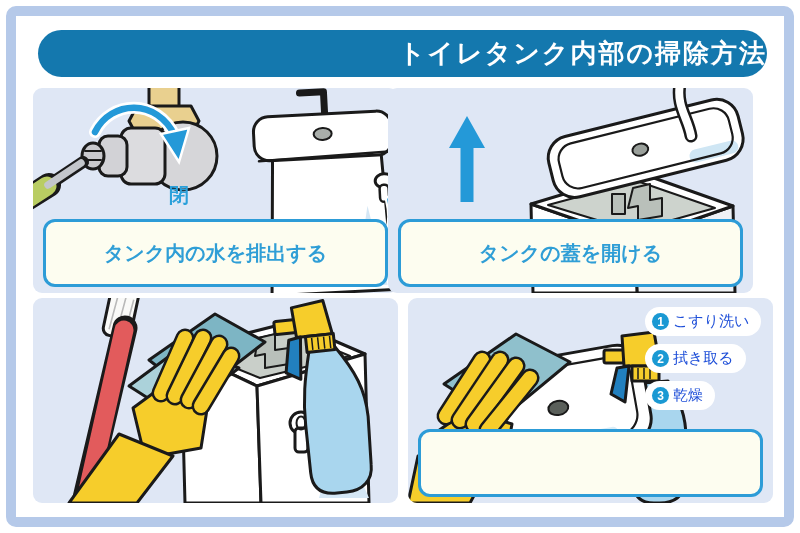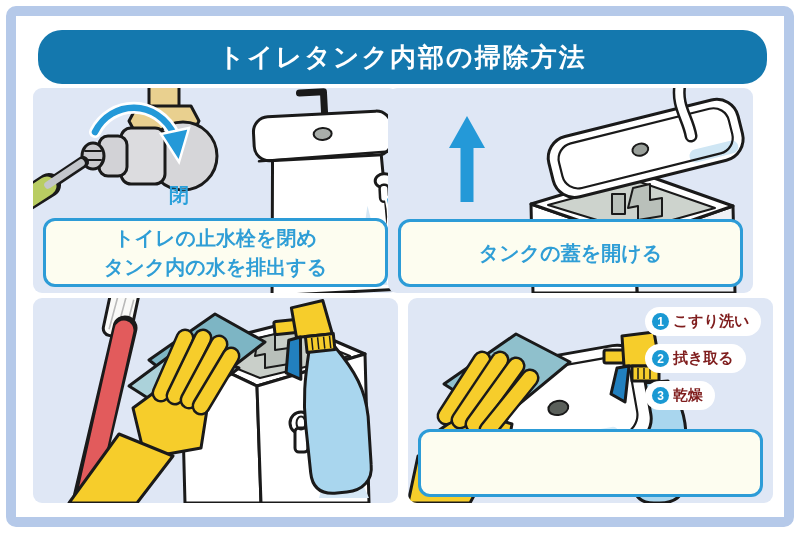--- a/index.html
+++ b/index.html
@@ -5,23 +5,23 @@
   html,body{margin:0;padding:0;}
   body{
     width:800px;height:533px;position:relative;background:#ffffff;
     font-family:"Liberation Sans","DejaVu Sans",sans-serif;overflow:hidden;
   }
   .frame{
     position:absolute;left:6px;top:6px;right:6px;bottom:6px;
     border:10px solid #b5c9e9;border-radius:10px;background:#ffffff;
   }
   .title-banner{
-    position:absolute;left:38px;top:30px;width:729px;height:54px;
+    position:absolute;left:38px;top:30px;width:729px;height:47px;
     background:#1478ae;border-radius:24px;
-    display:flex;align-items:center;justify-content:center;
+    display:flex;align-items:center;justify-content:flex-end;
   }
   .title-banner span{
     color:#ffffff;font-size:26px;font-weight:bold;letter-spacing:2px;
   }
   .panel{
     position:absolute;width:365px;height:205px;background:#dfe7f5;
     border-radius:9px;overflow:hidden;
   }
   #panel1{left:33px;top:88px;}
   #panel2{left:388px;top:88px;}
@@ -48,21 +48,21 @@
   }
   .badge{
     background:#ffffff;border-radius:16px;padding:5px 12px 5px 7px;
     display:inline-flex;align-items:center;gap:4px;
   }
   .badge-num{
     width:17px;height:17px;border-radius:50%;background:#1a99d3;color:#ffffff;
     font-size:12px;font-weight:bold;display:inline-flex;align-items:center;
     justify-content:center;flex:0 0 auto;
   }
-  .badge-label{color:#7f1d1d;font-size:15px;font-weight:bold;white-space:nowrap;}
+  .badge-label{color:#1d4ed8;font-size:15px;font-weight:normal;white-space:nowrap;}
   .ol{stroke:#1a1a1a;stroke-linejoin:round;stroke-linecap:round;}
 </style>
 </head>
 <body>
 
 <div class="frame"></div>
 
 <div class="title-banner">
   <span>トイレタンク内部の掃除方法</span>
 </div>
@@ -102,21 +102,20 @@
       <path d="M 15 97 L 48 75" stroke="#c3c6cb" stroke-width="7.5" stroke-linecap="round" fill="none"></path>
     </g>
     <g>
       <path d="M 62 44 C 78 12 124 10 142 48" fill="none" stroke="#ffffff" stroke-width="12" stroke-linecap="round"></path>
       <path d="M 62 44 C 78 12 124 10 142 48" fill="none" stroke="#2499d8" stroke-width="6.5" stroke-linecap="round"></path>
       <polygon points="128,46 156,40 146,74" fill="#2499d8" stroke="#ffffff" stroke-width="2.5"></polygon>
     </g>
   </svg>
   <span class="close-label">閉</span>
   <div class="caption">
-    <div>トイレの止水栓を閉め</div>
     <div>タンク内の水を排出する</div>
   </div>
 </div>
 
 <div class="panel" id="panel2">
   <svg width="365" height="205" viewBox="0 0 365 205">
     <g>
       <polygon points="79,28 61,60 97,60" fill="#2499d8"></polygon>
       <rect x="72.5" y="57" width="13" height="57" fill="#2499d8"></rect>
     </g>

